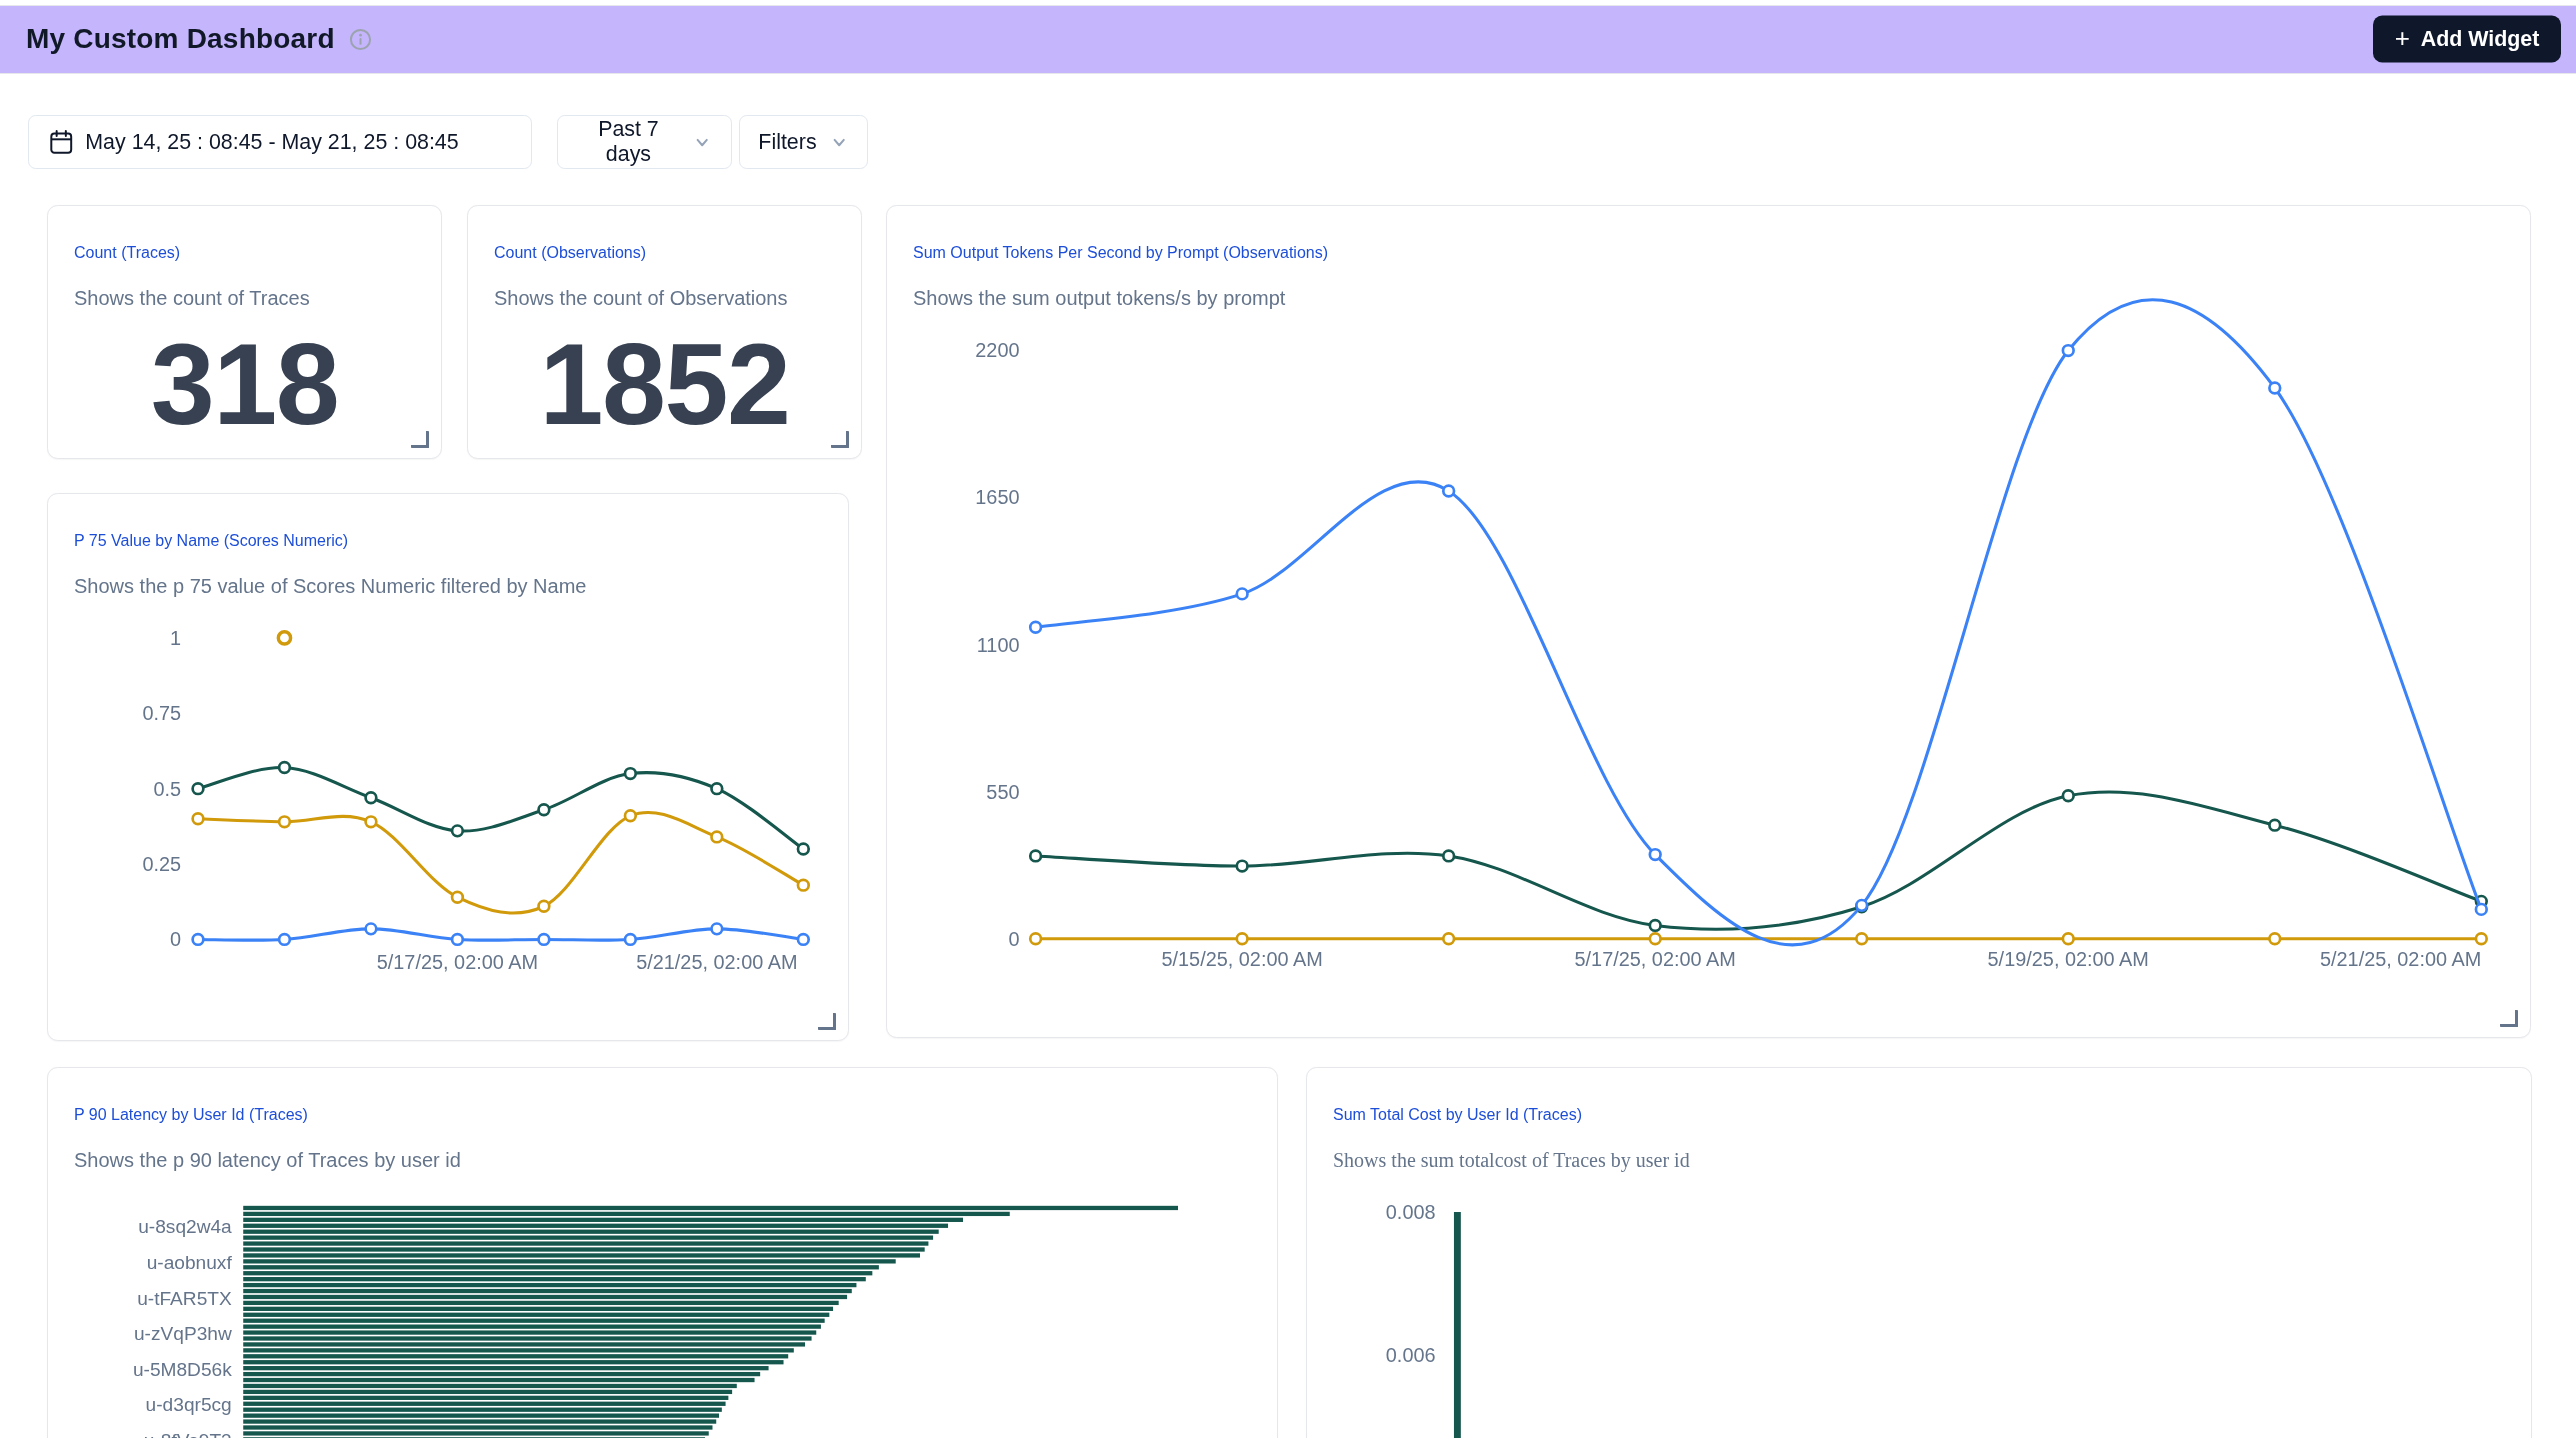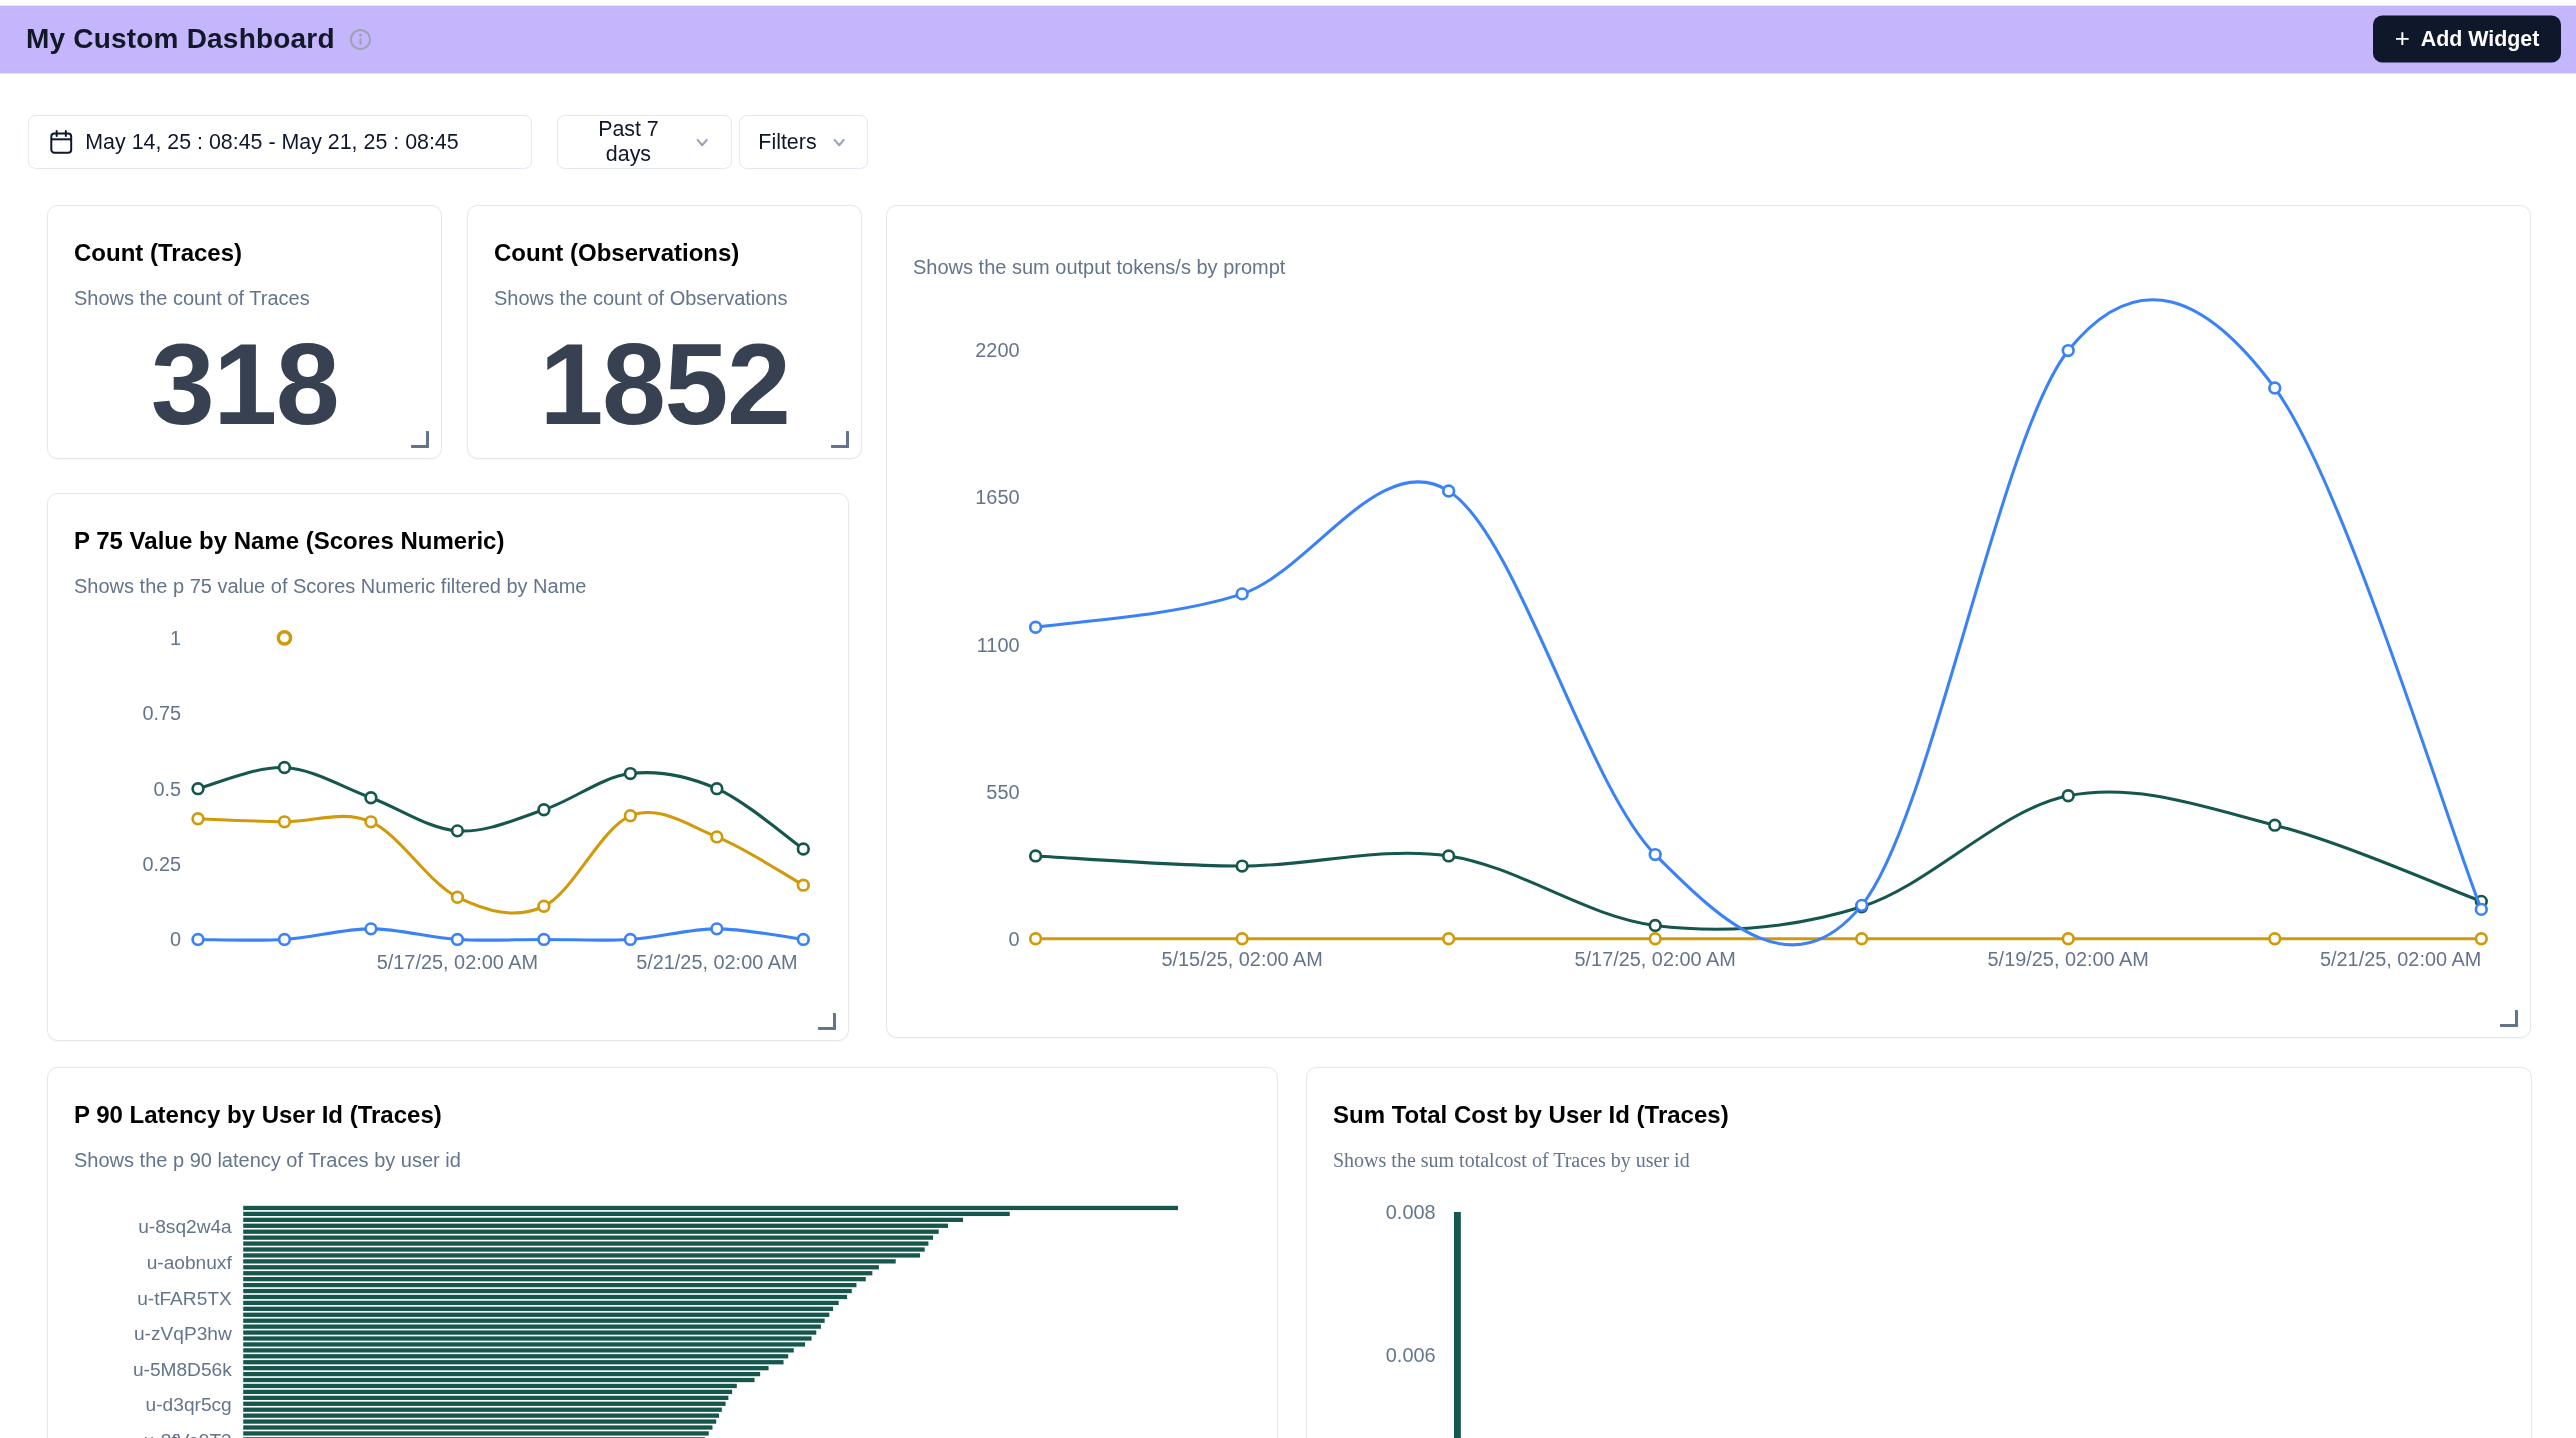--- a/index.html
+++ b/index.html
@@ -27,21 +27,21 @@
     position:absolute;top:115px;height:54px;background:#fff;border:1.5px solid #e2e8f0;
     border-radius:7.7px;display:flex;align-items:center;gap:12.2px;box-sizing:border-box;
     font-size:21.4px;font-weight:500;color:#0f172a;padding:0 20px;font-family:inherit;cursor:pointer;
   }
   .chev{margin-left:1.5px;display:flex;align-items:center;}
   
   .card{
     position:absolute;background:#fff;border:1.5px solid #e5e7eb;border-radius:10.7px;
     box-sizing:border-box;padding:31px 26px;box-shadow:0 0.8px 1.5px rgba(16,24,40,.04);
   }
-  .card-title{font-size:24px;font-weight:700;color:#000000;line-height:31px;}
+  .card-title{font-size:16px;font-weight:400;color:#1d4ed8;line-height:31px;}
   .card-desc{font-size:20px;color:#64748b;margin-top:17px;line-height:26px;}
   .big-number{
     font-size:115px;line-height:122px;font-weight:700;color:#374151;
     text-align:center;margin-top:12.2px;letter-spacing:-1.5px;
   }
   .chart{position:absolute;left:0;top:0;}
   .resize-handle{
     position:absolute;right:12.2px;bottom:10px;width:14.5px;height:14.5px;
     border-right:3.8px solid #64748b;border-bottom:3.8px solid #64748b;border-radius:0.8px;
   }
@@ -141,20 +141,21 @@
       <path d="M194 550.7795454545455C239 543.4973484848485 374 536.7977272727273 464 507.08636363636367C554 477.375 644 315.71022727272725 734 372.5113636363636C824 429.3125 914 757.5939393939394 1004 847.8931818181818C1094 938.1924242424242 1184 1024.1223484848483 1274 914.3068181818181C1364 804.4912878787878 1454 301.7284090909091 1544 189C1634 76.2715909090909 1724 116.17803030303025 1814 237.93636363636358C1904 359.6946969696969 2039 805.9477272727272 2084 919.55" fill="none" stroke="#3b82f6" stroke-width="4"></path>
       <circle cx="194" cy="550.7795454545455" r="7" fill="#fff" stroke="#3b82f6" stroke-width="3.5"></circle>
       <circle cx="464" cy="507.08636363636367" r="7" fill="#fff" stroke="#3b82f6" stroke-width="3.5"></circle>
       <circle cx="734" cy="372.5113636363636" r="7" fill="#fff" stroke="#3b82f6" stroke-width="3.5"></circle>
       <circle cx="1004" cy="847.8931818181818" r="7" fill="#fff" stroke="#3b82f6" stroke-width="3.5"></circle>
       <circle cx="1274" cy="914.3068181818181" r="7" fill="#fff" stroke="#3b82f6" stroke-width="3.5"></circle>
       <circle cx="1544" cy="189" r="7" fill="#fff" stroke="#3b82f6" stroke-width="3.5"></circle>
       <circle cx="1814" cy="237.93636363636358" r="7" fill="#fff" stroke="#3b82f6" stroke-width="3.5"></circle>
       <circle cx="2084" cy="919.55" r="7" fill="#fff" stroke="#3b82f6" stroke-width="3.5"></circle>
     </svg>
+  <div class="card-title" style="position:relative;">Sum Output Tokens Per Second by Prompt (Observations)</div>
   <div class="card-desc" style="position:relative;">Shows the sum output tokens/s by prompt</div>
   <div class="resize-handle"></div>
 </div>
 
 <div class="card" style="left:47px;top:493px;width:802px;height:548px;">
   <svg class="chart" id="chart-p75" width="802" height="548" viewBox="0 0 1048 716">
       <text x="174" y="197" text-anchor="end" font-size="26" fill="#64748b">1</text>
       <text x="174" y="295.5" text-anchor="end" font-size="26" fill="#64748b">0.75</text>
       <text x="174" y="394" text-anchor="end" font-size="26" fill="#64748b">0.5</text>
       <text x="174" y="492.5" text-anchor="end" font-size="26" fill="#64748b">0.25</text>

